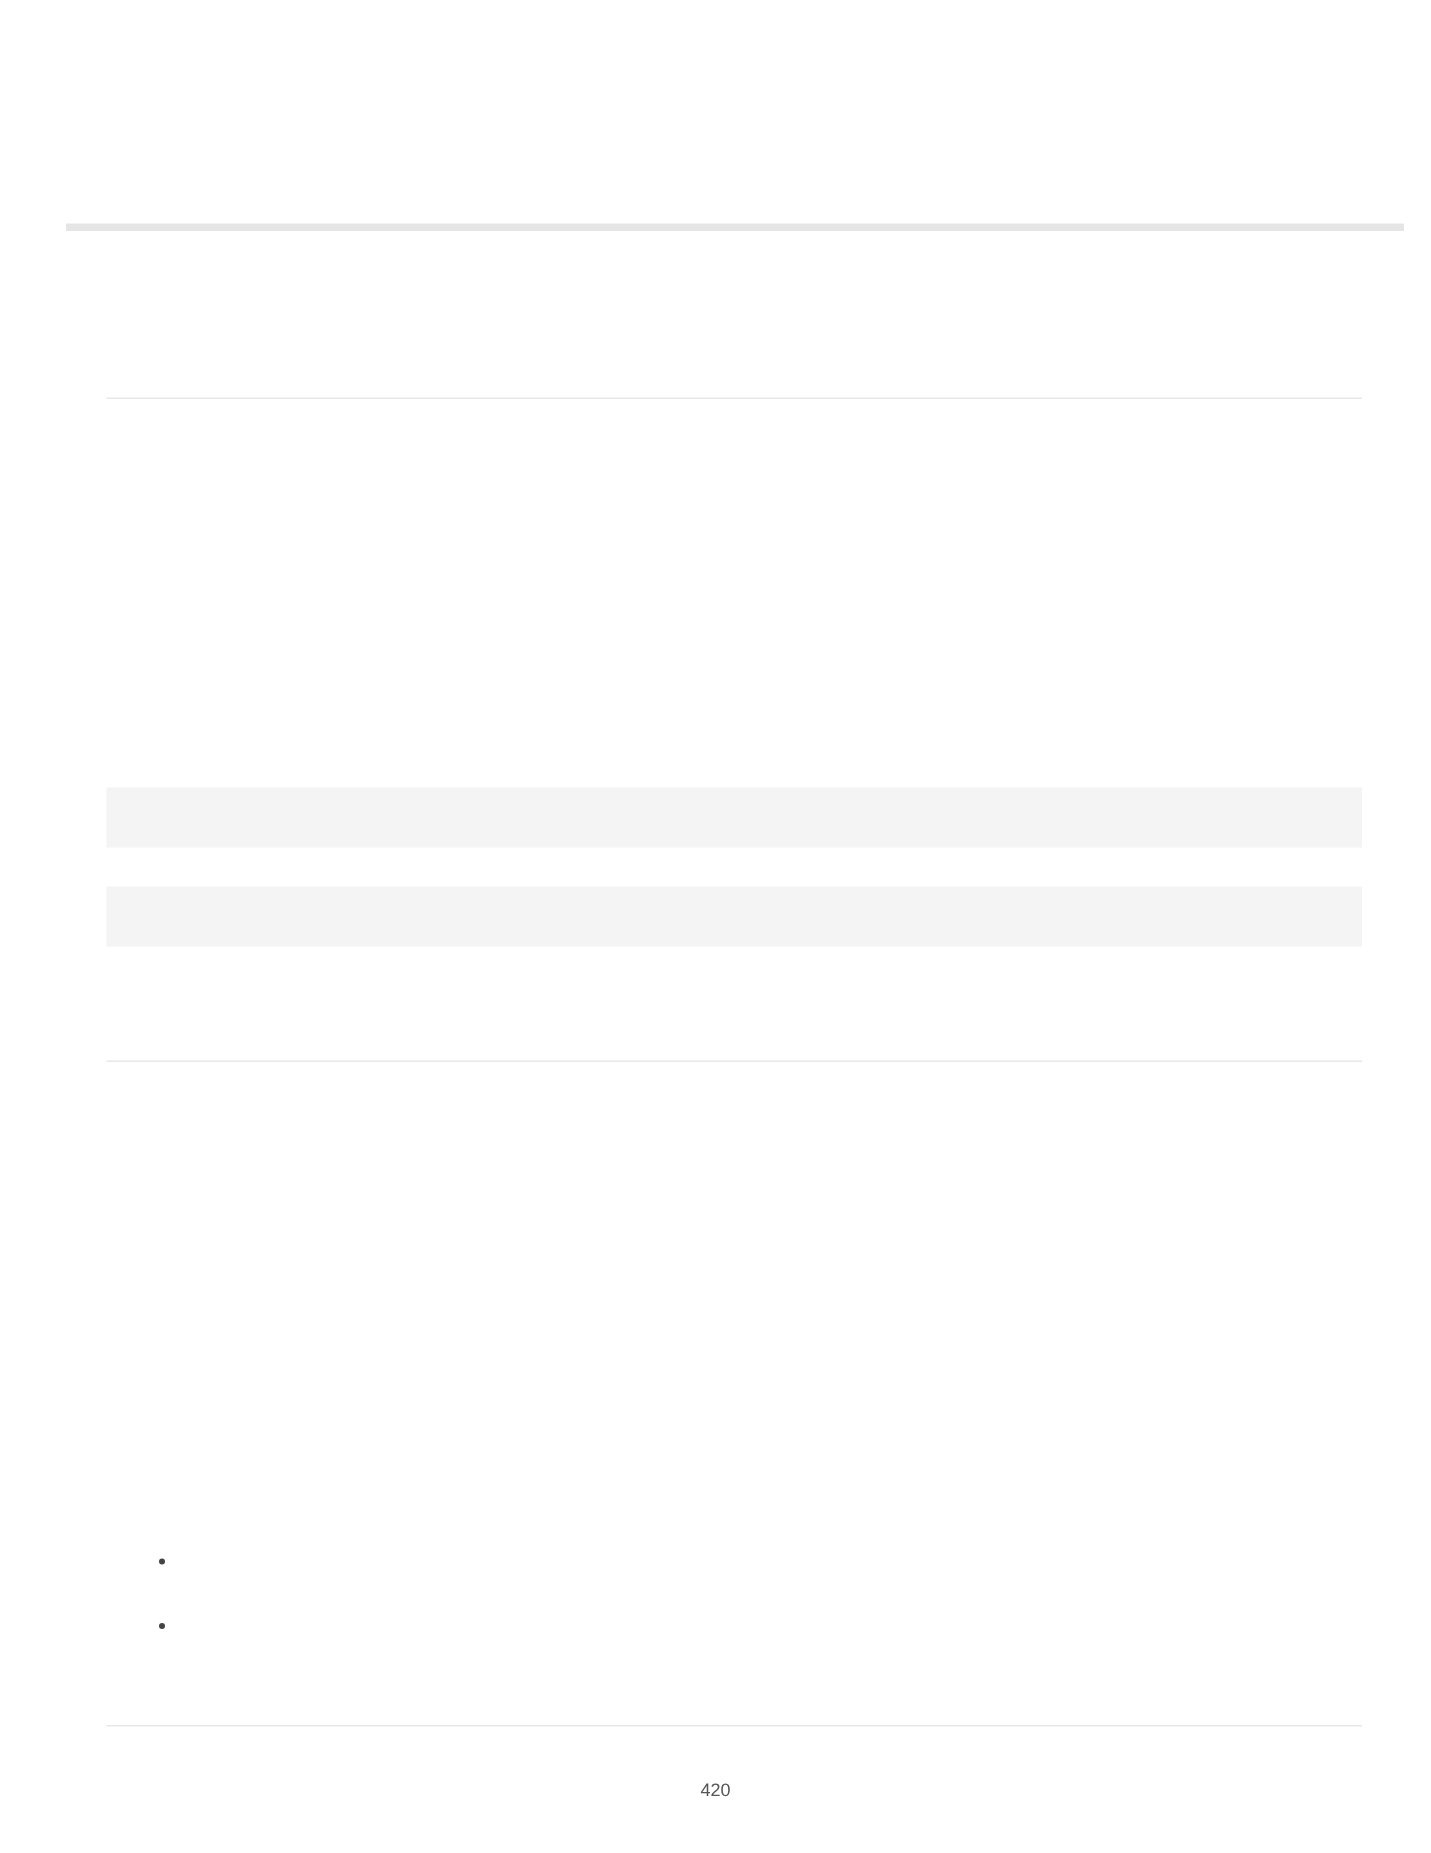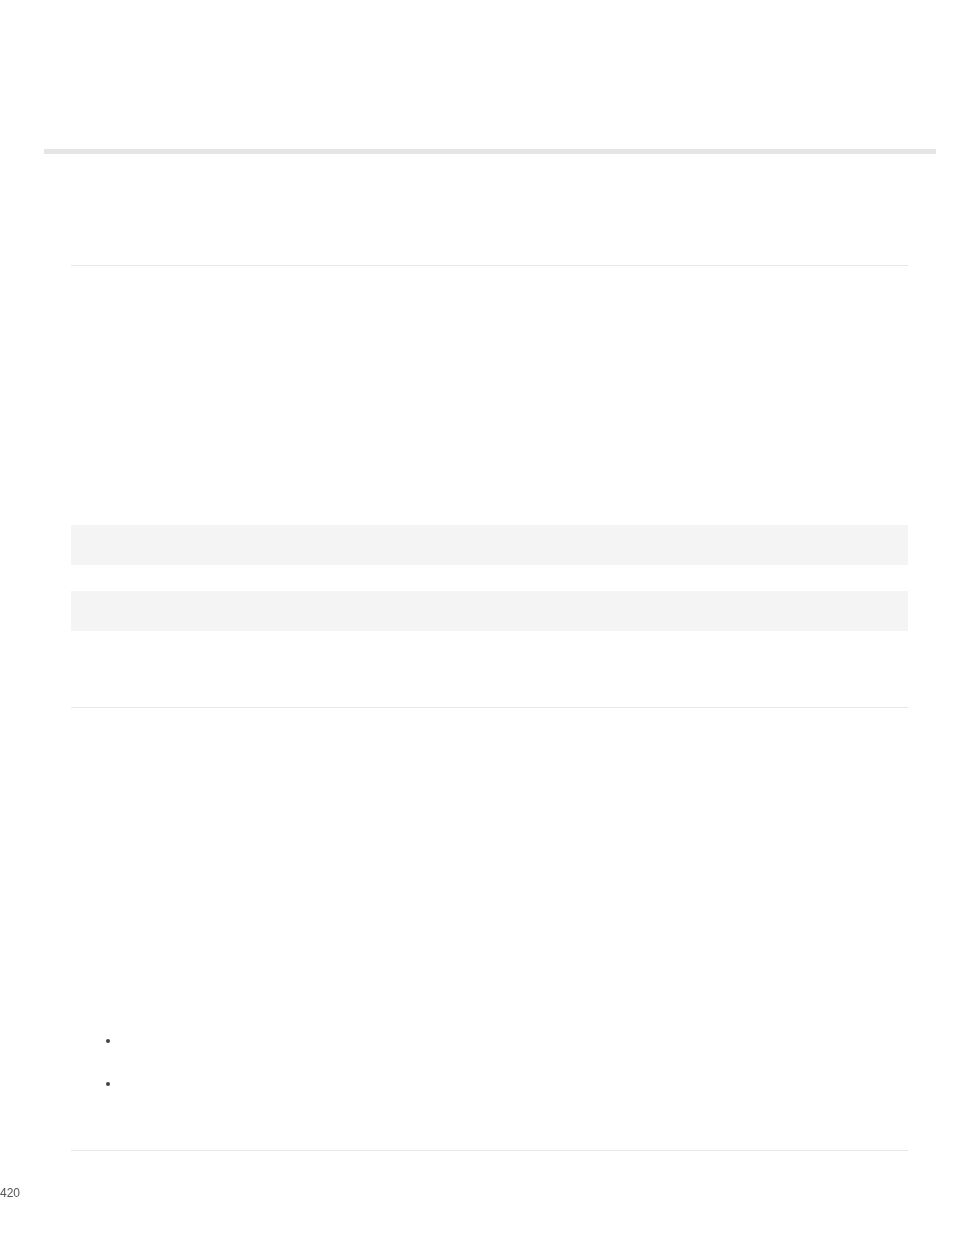--- a/index.html
+++ b/index.html
@@ -44,20 +44,21 @@
     border-radius: 50%;
     background: #444;
   }
   .bullet-1 { top: 1039px; left: 106px; }
   .bullet-2 { top: 1082px; left: 106px; }
   .page-number {
     position: absolute;
     top: 1186px;
     left: 0;
     right: 0;
+    text-align: center;
     font-size: 12px;
     color: #555;
   }
 </style>
 </head>
 <body>
 
 <div class="top-bar"></div>
 
 <div class="rule rule-1"></div>

